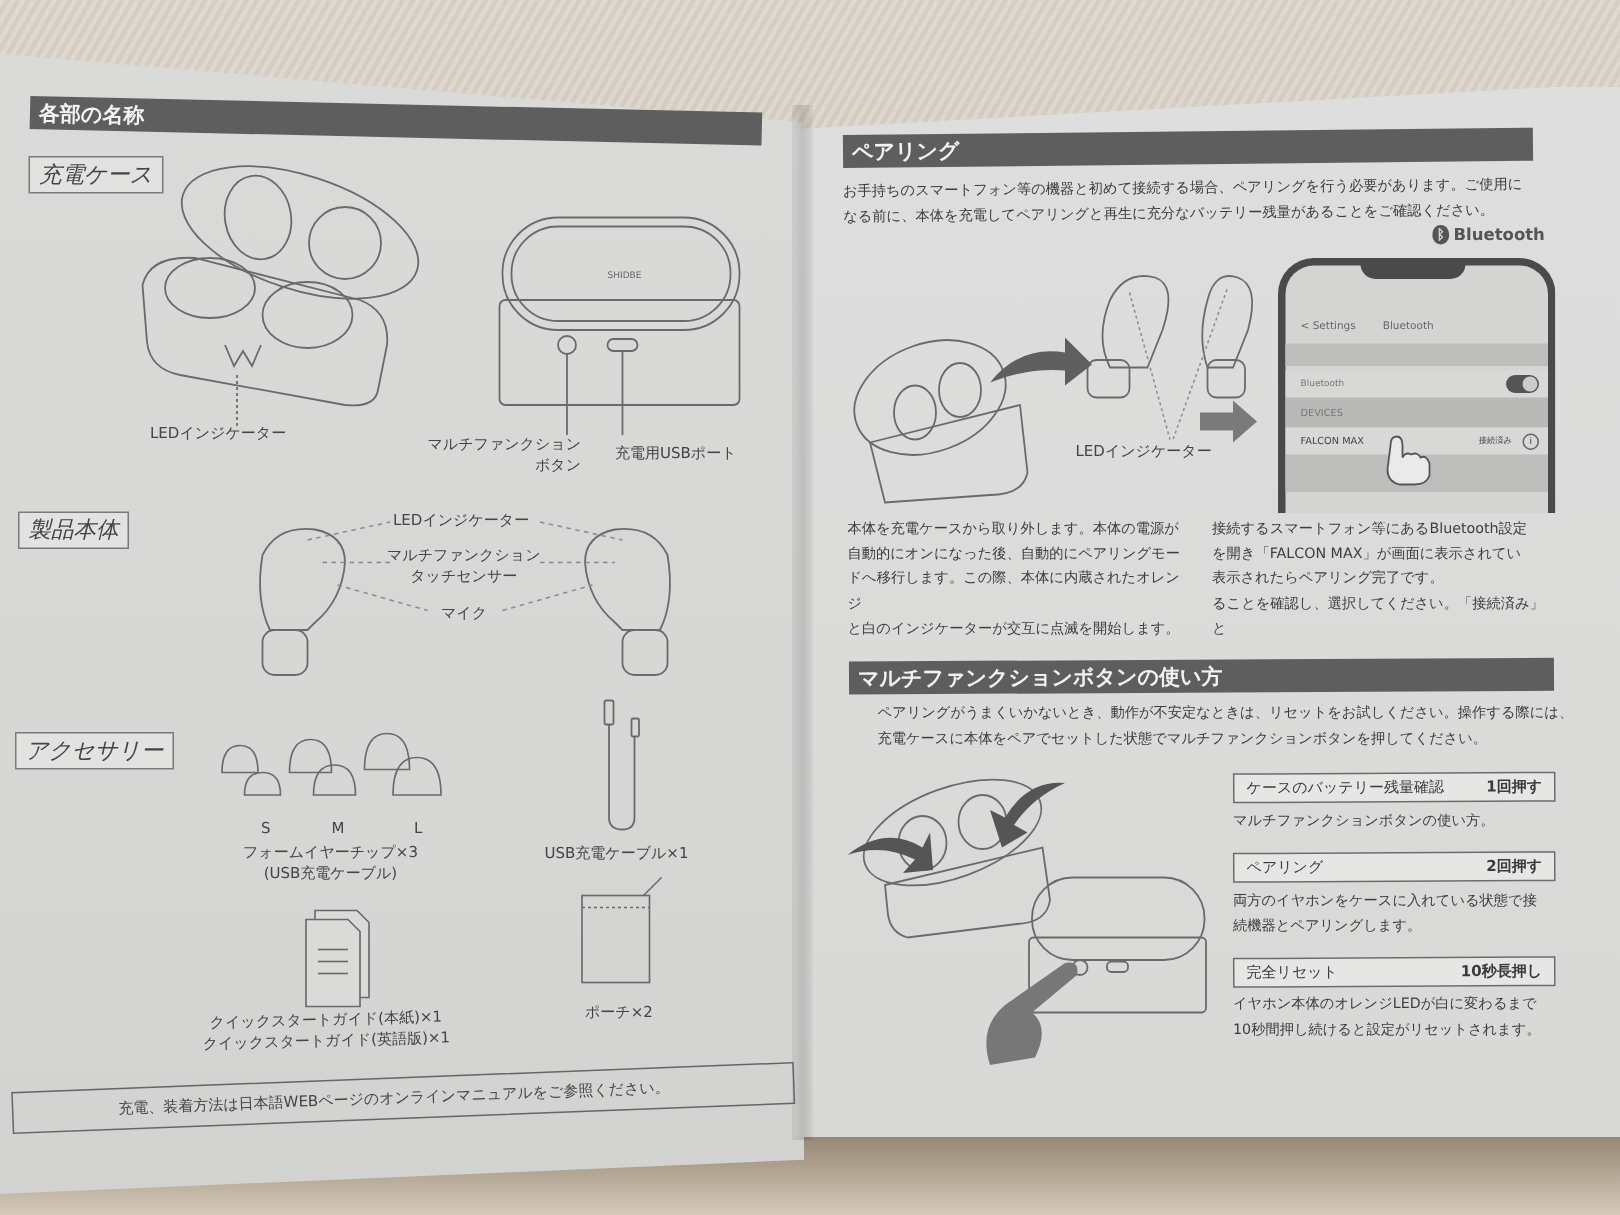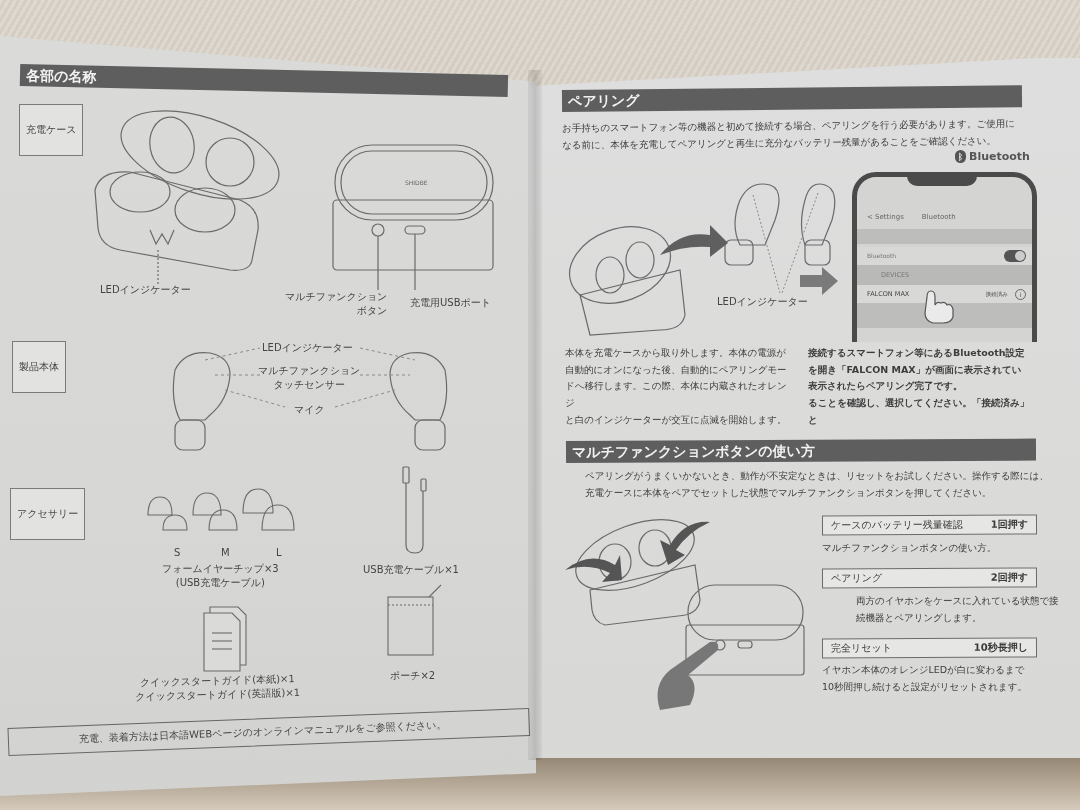--- a/index.html
+++ b/index.html
@@ -37,21 +37,21 @@
     position:absolute; left:528px; top:70px; width:14px; height:690px;
     background: linear-gradient(90deg, rgba(0,0,0,0.06), rgba(0,0,0,0.14), rgba(0,0,0,0.04));
   }
   .section-bar {
     position:absolute; background:#5e5e5e; color:#f2f2f2;
     font-weight:bold; font-size:14px; padding:3px 6px; box-sizing:border-box;
     white-space:nowrap;
   }
   .tag {
     position:absolute; border:1px solid #7a7a7a; background:#e2e2e0;
-    font-size:10px; padding:18px 6px; color:#444;
+    font-size:15px; padding:2px 6px; color:#444;font-style:italic;
   }
   .label { position:absolute; font-size:10px; color:#444; white-space:nowrap; text-align:center; line-height:1.35; }
   .para { position:absolute; font-size:9.5px; color:#3d3d3d; line-height:1.75; }
   .note-box {
     position:absolute; border:1px solid #666; padding:6px 10px; font-size:10px; color:#444;
     transform: rotate(-2.2deg); transform-origin:left center; background:transparent;
   }
   .func-row {
     position:absolute; border:1px solid #6b6b6b; background:#e6e6e4;
     font-size:10px; display:flex; justify-content:space-between; align-items:center;
@@ -226,41 +226,41 @@
     <span>&lt; Settings</span>
     <span>Bluetooth</span>
   </div>
   <div style="position:absolute; left:0; right:0; top:52px; height:15px; background:#bdbdbb;"></div>
   <div style="position:absolute; left:0; right:0; top:70px; height:18px; background:#d8d8d6; font-size:6px; color:#777; padding-left:10px; line-height:18px;">
     <span>Bluetooth</span>
     <span style="position:absolute; right:6px; top:3px; width:22px; height:12px; border-radius:6px; background:#555;">
         <span style="position:absolute; right:1px; top:1px; width:10px; height:10px; border-radius:5px; background:#ccc;"></span>
       </span>
   </div>
-  <div style="position:absolute; left:0; right:0; top:88px; height:20px; background:#b9b9b7; font-size:6.5px; color:#777; padding-left:24px; line-height:20px;">
+  <div style="position:absolute; left:0; right:0; top:88px; height:20px; background:#b9b9b7; font-size:6.5px; color:#777; padding-left:10px; line-height:20px;">
     <span>DEVICES</span>
   </div>
   <div style="position:absolute; left:0; right:0; top:108px; height:18px; background:#d8d8d6; font-size:6.5px; color:#444; padding-left:10px; line-height:18px;">
     <span>FALCON MAX</span>
     <span style="position:absolute; right:24px; font-size:5.5px;">接続済み</span>
     <span style="position:absolute; right:6px; top:4px; width:9px; height:9px; border:1px solid #666; border-radius:50%; font-size:6px; line-height:9px; text-align:center;">i</span>
   </div>
   <div style="position:absolute; left:0; right:0; top:126px; height:25px; background:#bdbdbb;"></div>
   <svg style="left:64px; top:112px;" width="36" height="34" viewBox="0 0 36 34">
     <path d="M6 8 Q6 2 10 2 Q14 2 14 8 L14 16 Q16 12 20 14 Q24 12 26 16 Q30 14 32 20 L32 28 Q30 34 22 34 L12 34 Q4 32 4 24 Z" fill="#eaeaea" stroke="#555" stroke-width="1.2"></path>
   </svg>
 </div>
 
 <div class="para" style="left:565px; top:345px; width:225px;">
   <div>本体を充電ケースから取り外します。本体の電源が</div>
   <div>自動的にオンになった後、自動的にペアリングモー</div>
   <div>ドへ移行します。この際、本体に内蔵されたオレンジ</div>
   <div>と白のインジケーターが交互に点滅を開始します。</div>
 </div>
-<div class="para" style="left:808px; top:345px; width:230px;font-weight:bold;">
+<div class="para" style="left:808px; top:345px; width:230px;">
   <div>接続するスマートフォン等にあるBluetooth設定</div>
   <div>を開き「FALCON MAX」が画面に表示されてい</div>
   <div>表示されたらペアリング完了です。</div>
   <div>ることを確認し、選択してください。「接続済み」と</div>
 </div>
 
 <div class="section-bar" style="left:566px; top:441px; width:470px; height:22px; transform:rotate(-0.3deg); transform-origin:left center;">マルチファンクションボタンの使い方</div>
 <div class="para" style="left:566px; top:468px; width:475px;margin-left:19px;">
   <div>ペアリングがうまくいかないとき、動作が不安定なときは、リセットをお試しください。操作する際には、</div>
   <div>充電ケースに本体をペアでセットした状態でマルチファンクションボタンを押してください。</div>
@@ -287,21 +287,21 @@
   <span class="count">1回押す</span>
 </div>
 <div class="func-desc" style="left:822px; top:540px; width:220px;">
   <div>マルチファンクションボタンの使い方。</div>
 </div>
 
 <div class="func-row" style="left:822px; top:568px; width:215px; transform:rotate(-0.3deg);">
   <span>ペアリング</span>
   <span class="count">2回押す</span>
 </div>
-<div class="func-desc" style="left:822px; top:593px; width:220px;margin-left:34px;">
+<div class="func-desc" style="left:822px; top:593px; width:220px;">
   <div>両方のイヤホンをケースに入れている状態で接</div>
   <div>続機器とペアリングします。</div>
 </div>
 
 <div class="func-row" style="left:822px; top:638px; width:215px; transform:rotate(-0.3deg);">
   <span>完全リセット</span>
   <span class="count">10秒長押し</span>
 </div>
 <div class="func-desc" style="left:822px; top:662px; width:225px;">
   <div>イヤホン本体のオレンジLEDが白に変わるまで</div>

